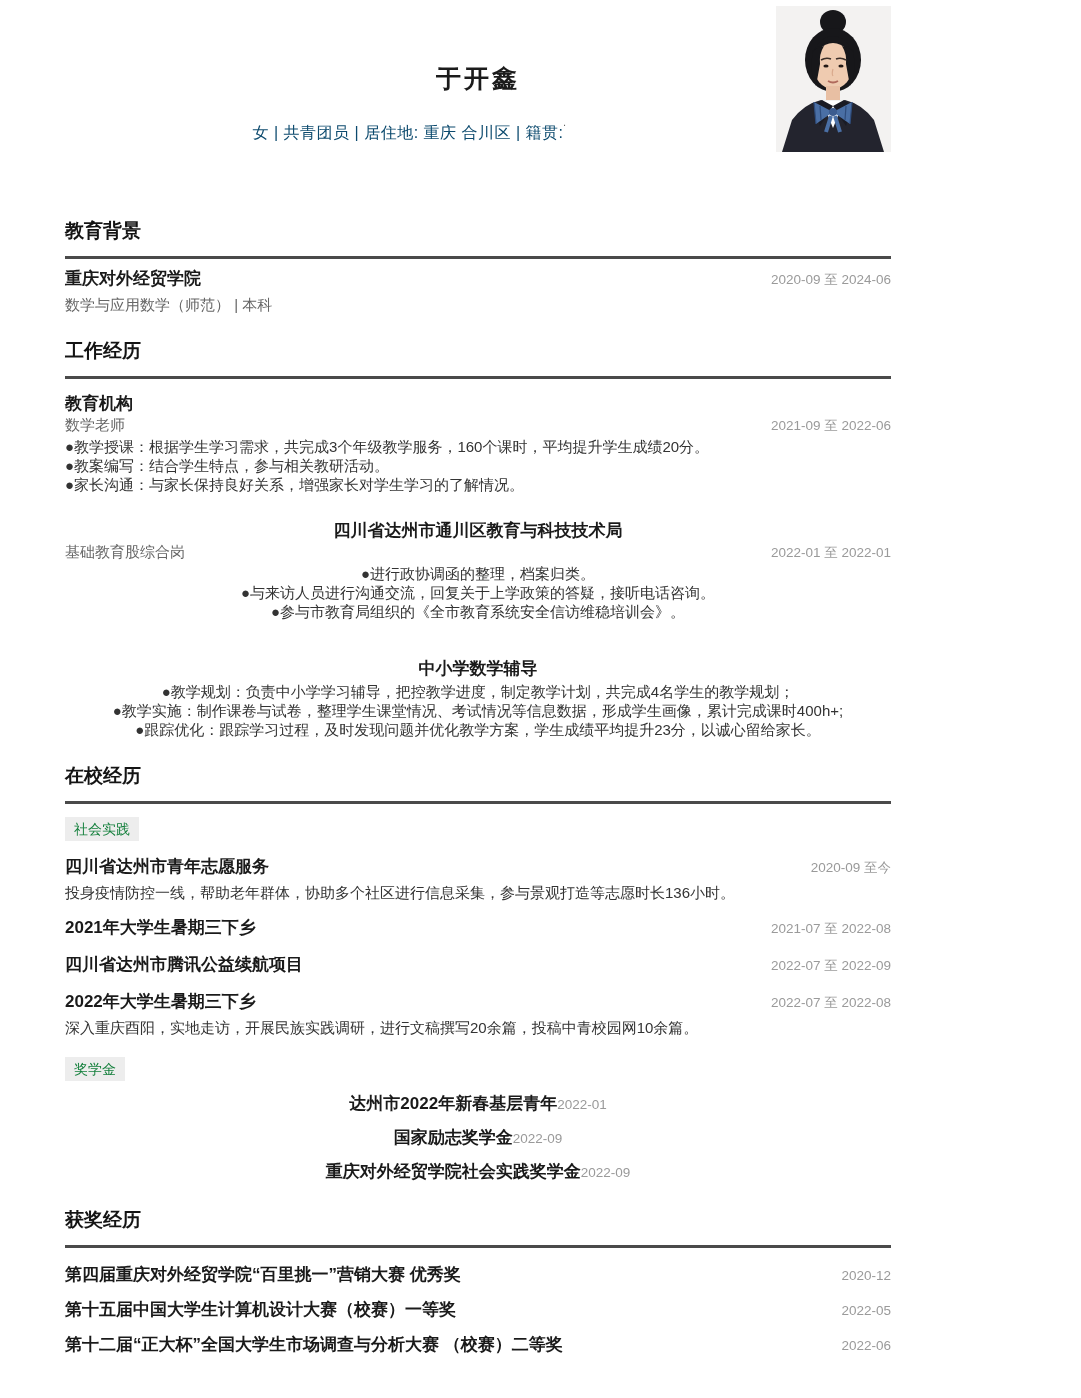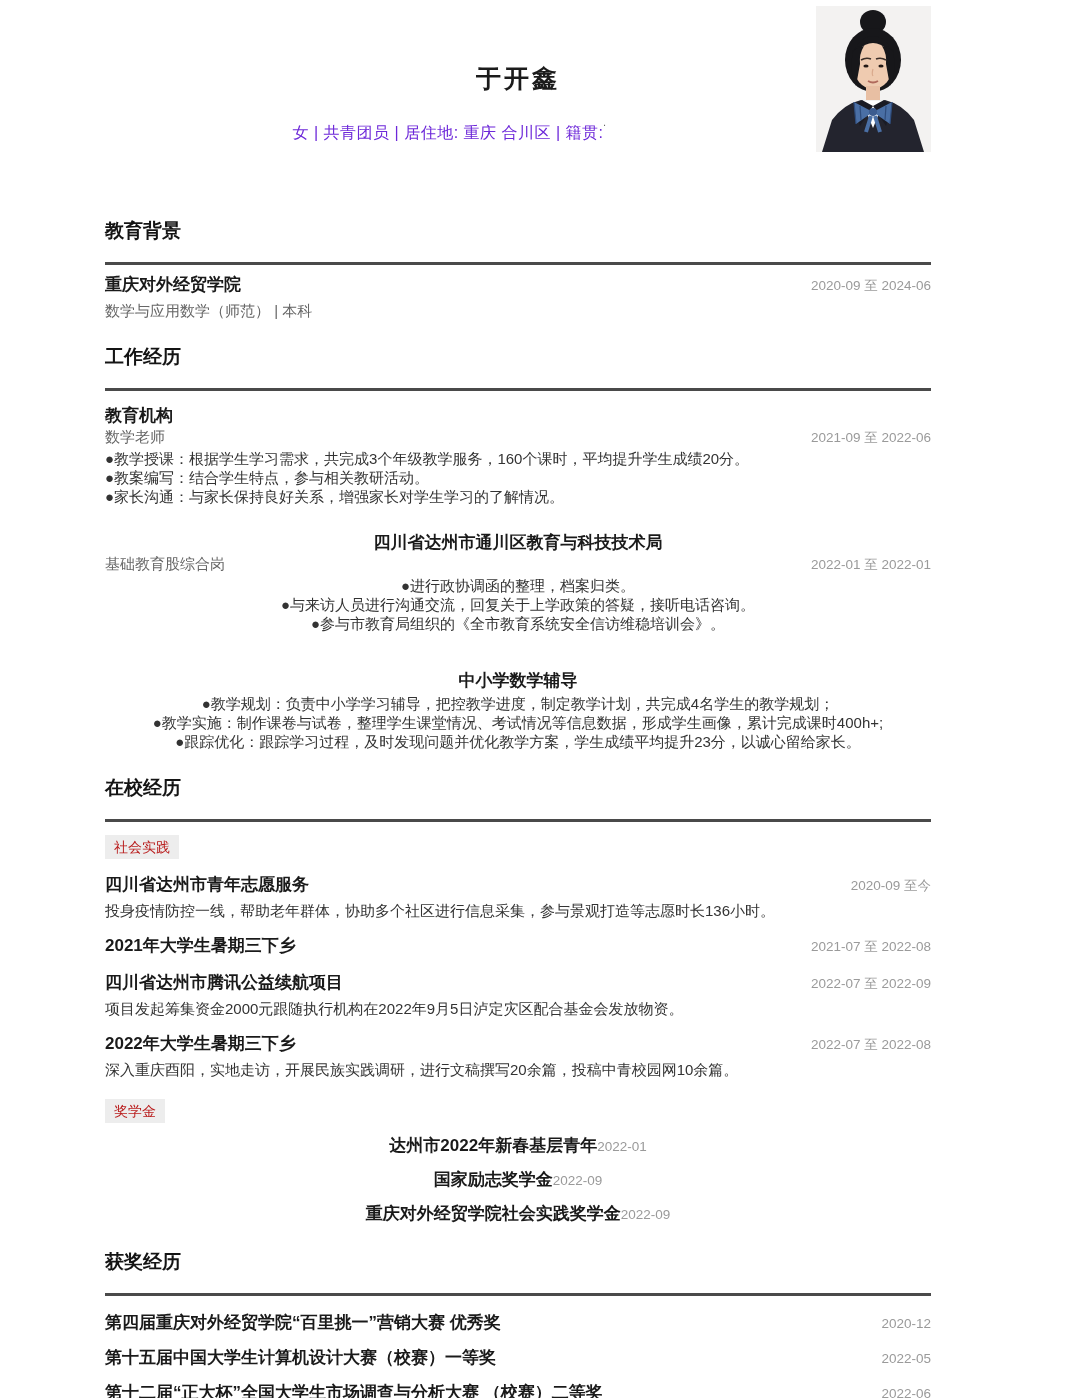--- a/index.html
+++ b/index.html
@@ -1,47 +1,47 @@
 <!DOCTYPE html>
 <html><head>
 <meta charset="utf-8">
 <style>
   * { margin:0; padding:0; box-sizing:border-box; }
   html,body { background:#fff; }
   body { font-family:"Liberation Sans","DejaVu Sans",sans-serif; }
-  .page { width:958px; height:1398px; background:#ffffff; position:relative; overflow:hidden;margin-left:40px; }
+  .page { width:958px; height:1398px; background:#ffffff; position:relative; overflow:hidden; }
   .content { padding:0 67px 0 65px; }
 
   
   .header { position:relative; height:158px; }
   .name { padding-top:62px; text-align:center; font-size:25px; font-weight:700; color:#1b1b1b; letter-spacing:3px; }
   .sep-dot { position:absolute; left:498px; top:116px; font-size:11px; color:#666; }
   .subtitle-wrap { margin-top:28px; margin-right:140px; text-align:center; }
-  .subtitle { font-size:16px; color:#6d28d9; letter-spacing:0.5px; }
+  .subtitle { font-size:16px; color:#0c4a6e; letter-spacing:0.5px; }
   .photo { position:absolute; top:6px; right:0; width:115px; height:146px; display:block; }
 
   
-  .section-title { font-size:19px; font-weight:700; color:#141414; padding-bottom:18px; border-bottom:3px solid #4a4a4a; }
+  .section-title { font-size:19px; font-weight:700; color:#141414; padding-bottom:12px; border-bottom:3px solid #4a4a4a; }
   .sec-edu { margin-top:60px; }
   .sec { margin-top:24px; }
 
   .row { display:flex; justify-content:space-between; align-items:baseline; }
   .etitle { font-size:17px; font-weight:700; color:#1a1a1a; line-height:22px; }
   .role { font-size:15px; color:#666; line-height:19px; }
   .date { font-size:13.5px; color:#9a9a9a; white-space:nowrap; line-height:19px; }
   .desc, .bullet { font-size:15px; color:#333; line-height:19px; }
   .edu-head { margin-top:9px; }
   .major { margin-top:5px; }
 
   .job { margin-top:14px; }
   .job + .job { margin-top:26px;text-align:center; }
   .job-last { margin-top:37px !important; }
   .bullets { margin-top:2px; }
 
-  .badge { display:inline-block; background:#ededed; color:#b91c1c; font-size:14px; line-height:16px; padding:4px 9px; }
+  .badge { display:inline-block; background:#ededed; color:#15803d; font-size:14px; line-height:16px; padding:4px 9px; }
   .badge-wrap { margin-top:13px; }
   .badge-wrap2 { margin-top:20px; }
   .camp-item { margin-top:15px; }
   .camp-item .desc { margin-top:5px; }
   .simple-row { margin-top:12px;justify-content:center; }
   .award-row { margin-top:13px; }
   .awards-first { margin-top:16px; }
 </style>
 </head>
 <body>
@@ -163,21 +163,20 @@
           <span class="etitle">2021年大学生暑期三下乡</span>
           <span class="date">2021-07 至 2022-08</span>
         </div>
       </div>
 
       <div class="camp-item">
         <div class="row">
           <span class="etitle">四川省达州市腾讯公益续航项目</span>
           <span class="date">2022-07 至 2022-09</span>
         </div>
-        <div class="desc">项目发起筹集资金2000元跟随执行机构在2022年9月5日泸定灾区配合基金会发放物资。</div>
       </div>
 
       <div class="camp-item">
         <div class="row">
           <span class="etitle">2022年大学生暑期三下乡</span>
           <span class="date">2022-07 至 2022-08</span>
         </div>
         <div class="desc">深入重庆酉阳，实地走访，开展民族实践调研，进行文稿撰写20余篇，投稿中青校园网10余篇。</div>
       </div>
 

